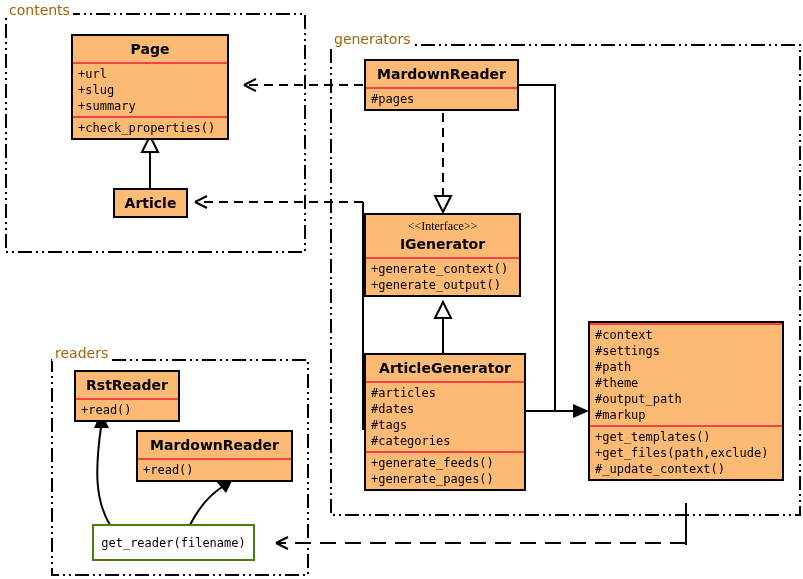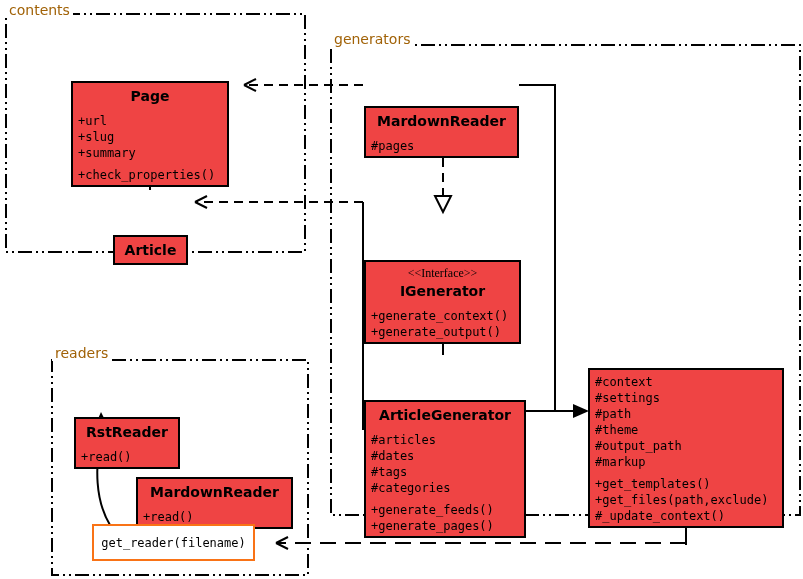--- a/index.html
+++ b/index.html
@@ -21,23 +21,22 @@
     position: absolute;
     left: 0;
     top: 0;
     width: 803px;
     height: 579px;
     pointer-events: none;
   }
   .uml-box {
     position: absolute;
     border: 2px solid #000;
-    background: #ef4444;
+    background: #fdba74;
     box-sizing: border-box;
-    margin-top: 47px;
   }
   .uml-title {
     text-align: center;
     font-weight: bold;
     font-size: 14px;
     padding: 5px 4px 5px 4px;
     line-height: 1.15;
     font-family: "DejaVu Sans", sans-serif;
   }
   .uml-stereotype {
@@ -61,21 +60,21 @@
   .pkg-label {
     position: absolute;
     font-family: "DejaVu Sans", sans-serif;
     font-size: 14px;
     color: #a16207;
     background: #fff;
     padding: 0 3px;
   }
   .plain-box {
     position: absolute;
-    border: 2px solid #f97316;
+    border: 2px solid #4d7c0f;
     background: #fff;
     box-sizing: border-box;
     display: flex;
     align-items: center;
     justify-content: center;
     font-family: "DejaVu Sans Mono", monospace;
     font-size: 12px;
   }
 </style>
 </head>

